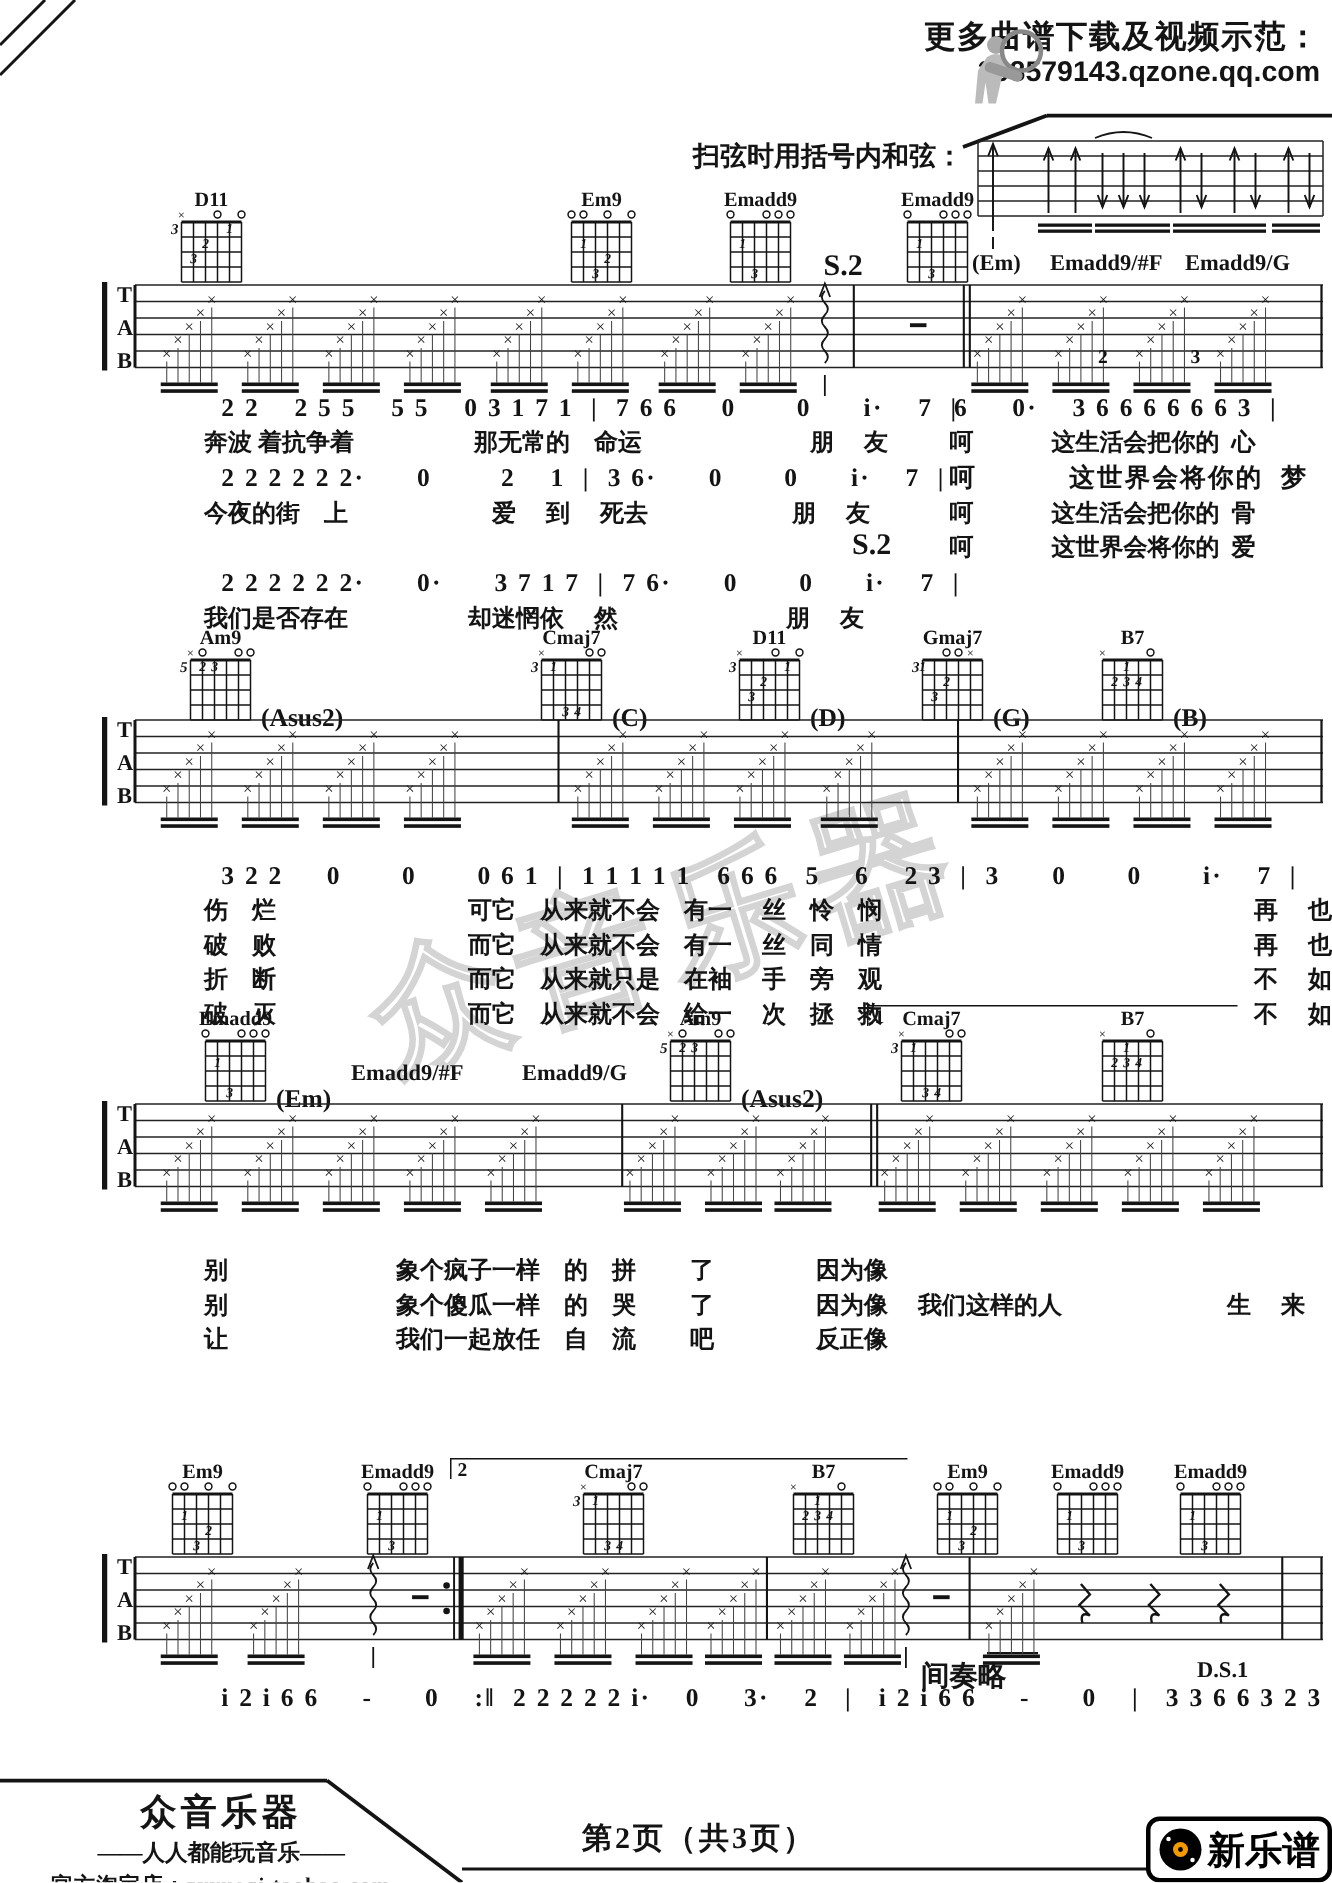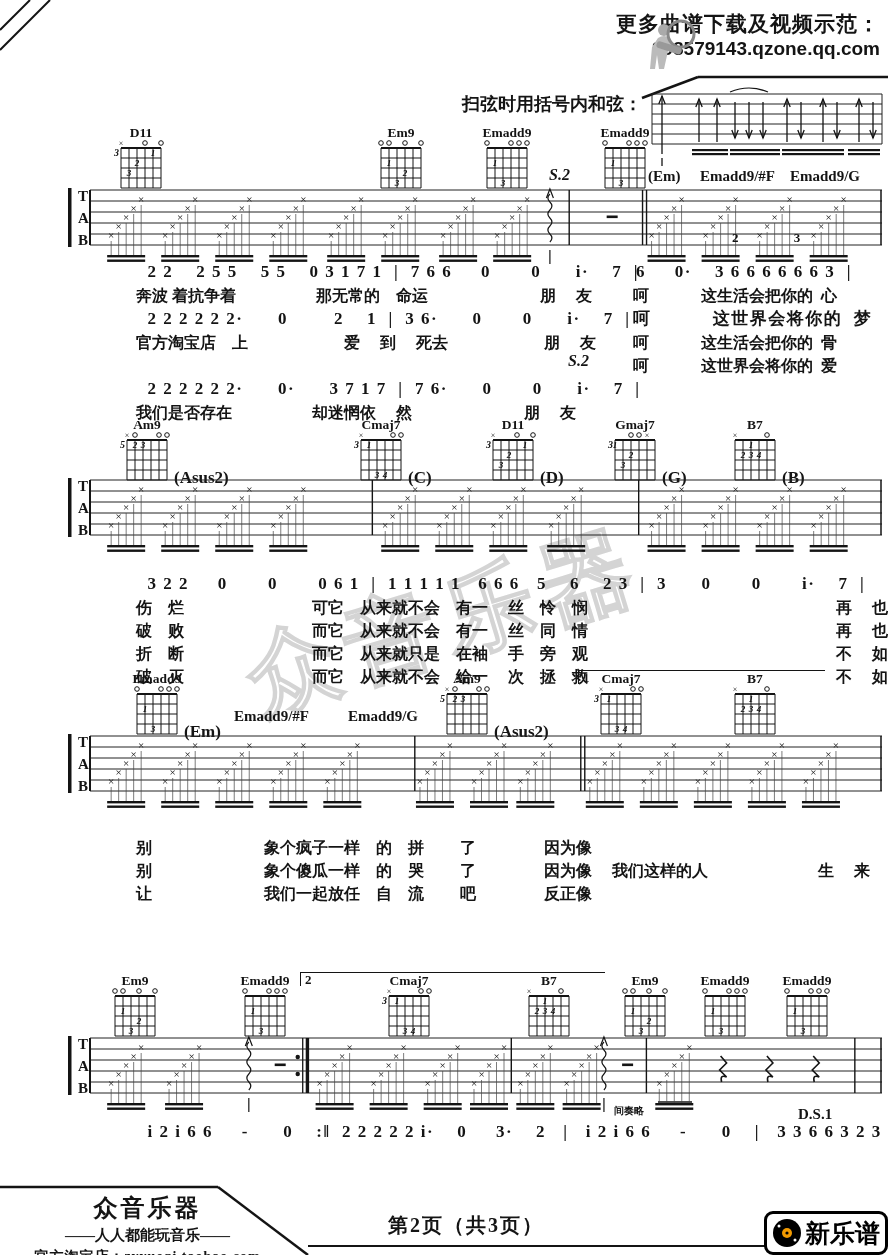--- a/index.html
+++ b/index.html
@@ -23,22 +23,22 @@
   .volta{position:absolute;height:13px;border-left:1.6px solid #141414;border-top:1.6px solid #141414;
          font-size:13px;font-weight:bold;padding-left:4px;line-height:13px;}
   
   .rows{position:absolute;left:96px;width:792px;margin-left:40px;}
   .row{position:relative;white-space:pre;}
   .row.num{font-size:17px;font-weight:bold;height:24px;line-height:24px;letter-spacing:1.5px;}
   .row.lyr{font-size:16px;font-weight:bold;height:23px;line-height:23px;}
   .rpart{position:absolute;top:0;white-space:pre;}
   
   .label{position:absolute;font-size:15px;font-weight:bold;white-space:pre;}
-  .label.segno{font-style:italic;font-size:16px;}
-  .label.small{font-size:10px;}
+  .label.segno{font-size:20px;}
+  .label.small{font-size:19px;}
   
   .f-left{position:absolute;left:0;top:1192px;width:295px;text-align:center;}
   .f-brand{font-size:24px;font-weight:bold;letter-spacing:3px;}
   .f-slogan{font-size:15px;font-weight:bold;margin-top:2px;}
   .f-shop{font-size:14px;font-weight:bold;margin-top:3px;letter-spacing:1px;}
   .f-page{position:absolute;left:388px;top:1212px;font-size:20px;font-weight:bold;letter-spacing:2px;}
   .brandbox{position:absolute;left:764px;top:1211px;width:118px;height:38px;border:3px solid #000;border-radius:9px;
             background:#fff;display:flex;align-items:center;justify-content:center;gap:3px;}
   .brandbox .bt{font-family:"Liberation Sans","DejaVu Sans",sans-serif;font-weight:bold;font-size:25px;color:#000;}
   svg text{font-family:"Liberation Serif","DejaVu Serif",serif;}
@@ -370,21 +370,21 @@
         <path d="M483.9,58 q4,-4 0,-8 q-4,-4 0,-8 q4,-4 0,-8 q-4,-4 0,-8 q4,-4 0,-8 q-4,-4 0,-8" fill="none" stroke="#141414" stroke-width="1.2"></path>
         <path d="M480.4,14 L483.9,5 L487.4,14" fill="none" stroke="#141414" stroke-width="1.2"></path>
         <line x1="483.9" y1="66" x2="483.9" y2="80" stroke="#141414" stroke-width="1.2"></line>
         <text x="669.18" y="58" font-size="13" fill="#141414" font-weight="bold" text-anchor="middle">2</text>
         <text x="730.94" y="58" font-size="13" fill="#141414" font-weight="bold" text-anchor="middle">3</text>
       </svg>
     <div class="rows" style="top: 260px;">
         <div class="row num"><span>  2 2    2 5 5    5 5    0 3 1 7 1  |  7 6 6     0       0      i·    7  |</span><span class="rpart" style="left: 500px; text-align: center;">6     0·    3 6 6 6 6 6 6 3  |</span></div>
         <div class="row lyr"><span>奔波 着抗争着　　　　　那无常的　命运　　　　　　　朋　 友</span><span class="rpart" style="left: 497px;">呵　　　 这生活会把你的  心</span></div>
         <div class="row num"><span>  2 2 2 2 2 2·      0        2    1  |  3 6·      0       0      i·    7  |</span><span class="rpart" style="left: 497px;">呵　　　 这世界会将你的  梦</span></div>
-        <div class="row lyr"><span>官方淘宝店　上　　　　　　爱　 到　 死去　　　　　　朋　 友</span><span class="rpart" style="left: 497px;">呵　　　 这生活会把你的  骨</span></div>
+        <div class="row lyr"><span>今夜的街　上　　　　　　爱　 到　 死去　　　　　　朋　 友</span><span class="rpart" style="left: 497px;">呵　　　 这生活会把你的  骨</span></div>
         <div class="row lyr"><span></span><span class="rpart" style="left: 497px;">呵　　　 这世界会将你的  爱</span></div>
         <div class="row num"><span>  2 2 2 2 2 2·      0·      3 7 1 7  |  7 6·      0       0      i·    7  |</span></div>
         <div class="row lyr"><span>我们是否存在　　　　　却迷惘依　 然　　　　　　　朋　 友</span></div>
       </div>
   </div>
   <div id="sys1">
     <div class="chordrow" style="top: 418px;">
         <div class="chord" style="left: 118px; top: 0px;"><svg width="58" height="66" viewBox="0 0 58 66">
             <text x="29" y="11" font-size="13.5" fill="#141414" font-weight="bold" text-anchor="middle">Am9</text>
             <text x="9" y="20" font-size="8" fill="#141414" font-weight="normal" text-anchor="middle">×</text>

